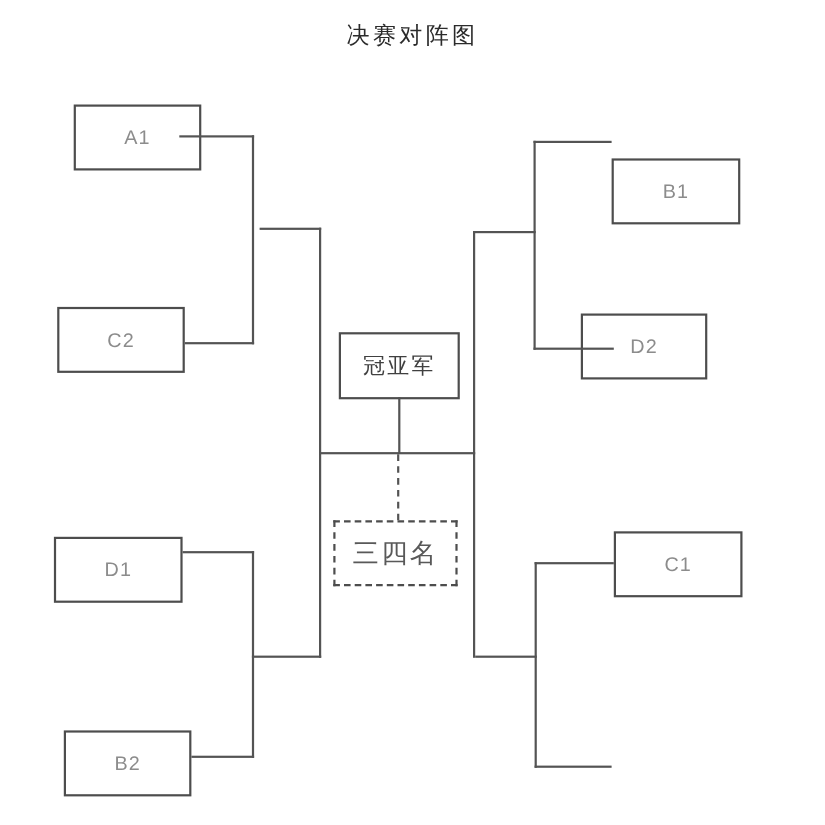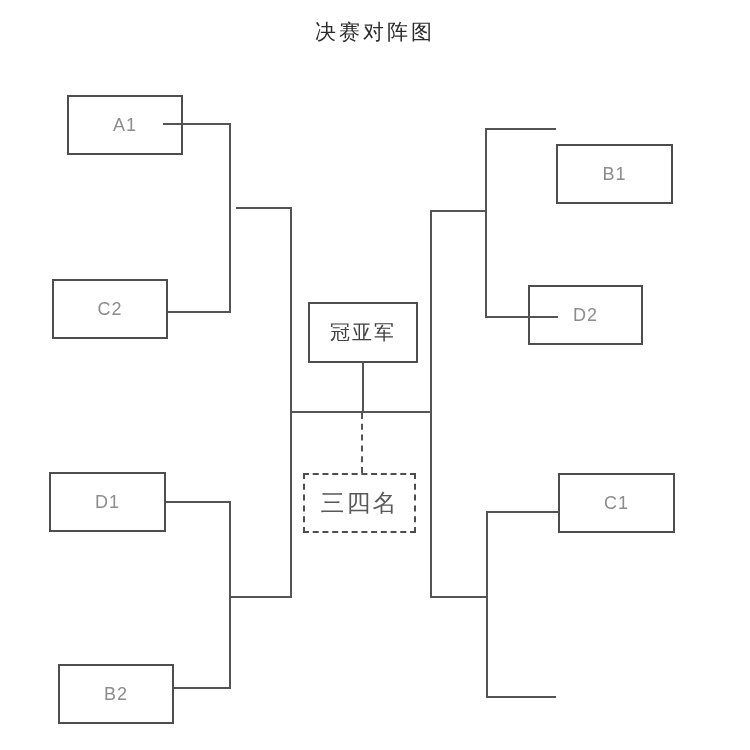--- a/index.html
+++ b/index.html
@@ -61,27 +61,27 @@
 </head>
 <body>
 
 <div class="canvas">
 
   <div class="title">决赛对阵图</div>
 
   <div class="box team" style="left:47px; top:95px; width:116px; height:60px;margin-left:20px;">A1</div>
   <div class="box team" style="left:52px; top:279px; width:116px; height:60px;text-align:right;">C2</div>
 
-  <div class="box team" style="left:49px; top:472px; width:117px; height:60px;">D1</div>
+  <div class="box team" style="left:49px; top:488px; width:117px; height:60px;">D1</div>
   <div class="box team" style="left:58px; top:664px; width:116px; height:60px;">B2</div>
 
   <div class="box team" style="left:556px; top:100px; width:117px; height:60px;margin-top:44px;">B1</div>
   <div class="box team" style="left:528px; top:285px; width:115px; height:60px;">D2</div>
 
-  <div class="box team" style="left:558px; top:473px; width:117px; height:60px;">C1</div>
+  <div class="box team" style="left:558px; top:483px; width:117px; height:60px;">C1</div>
 
   <div class="box final-box" style="left:308px; top:302px; width:110px; height:61px;text-align:center;">冠亚军</div>
   <div class="box third-box" style="left:303px; top:473px; width:113px; height:60px;">三四名</div>
 
   <div class="line" style="left:163px; top:123px; width:68px; height:2px;"></div>
   <div class="line" style="left:168px; top:311px; width:63px; height:2px;"></div>
   <div class="line" style="left:229px; top:123px; width:2px; height:190px;"></div>
   <div class="line" style="left:236px; top:207px; width:56px; height:2px;"></div>
 
   <div class="line" style="left:166px; top:501px; width:65px; height:2px;"></div>

